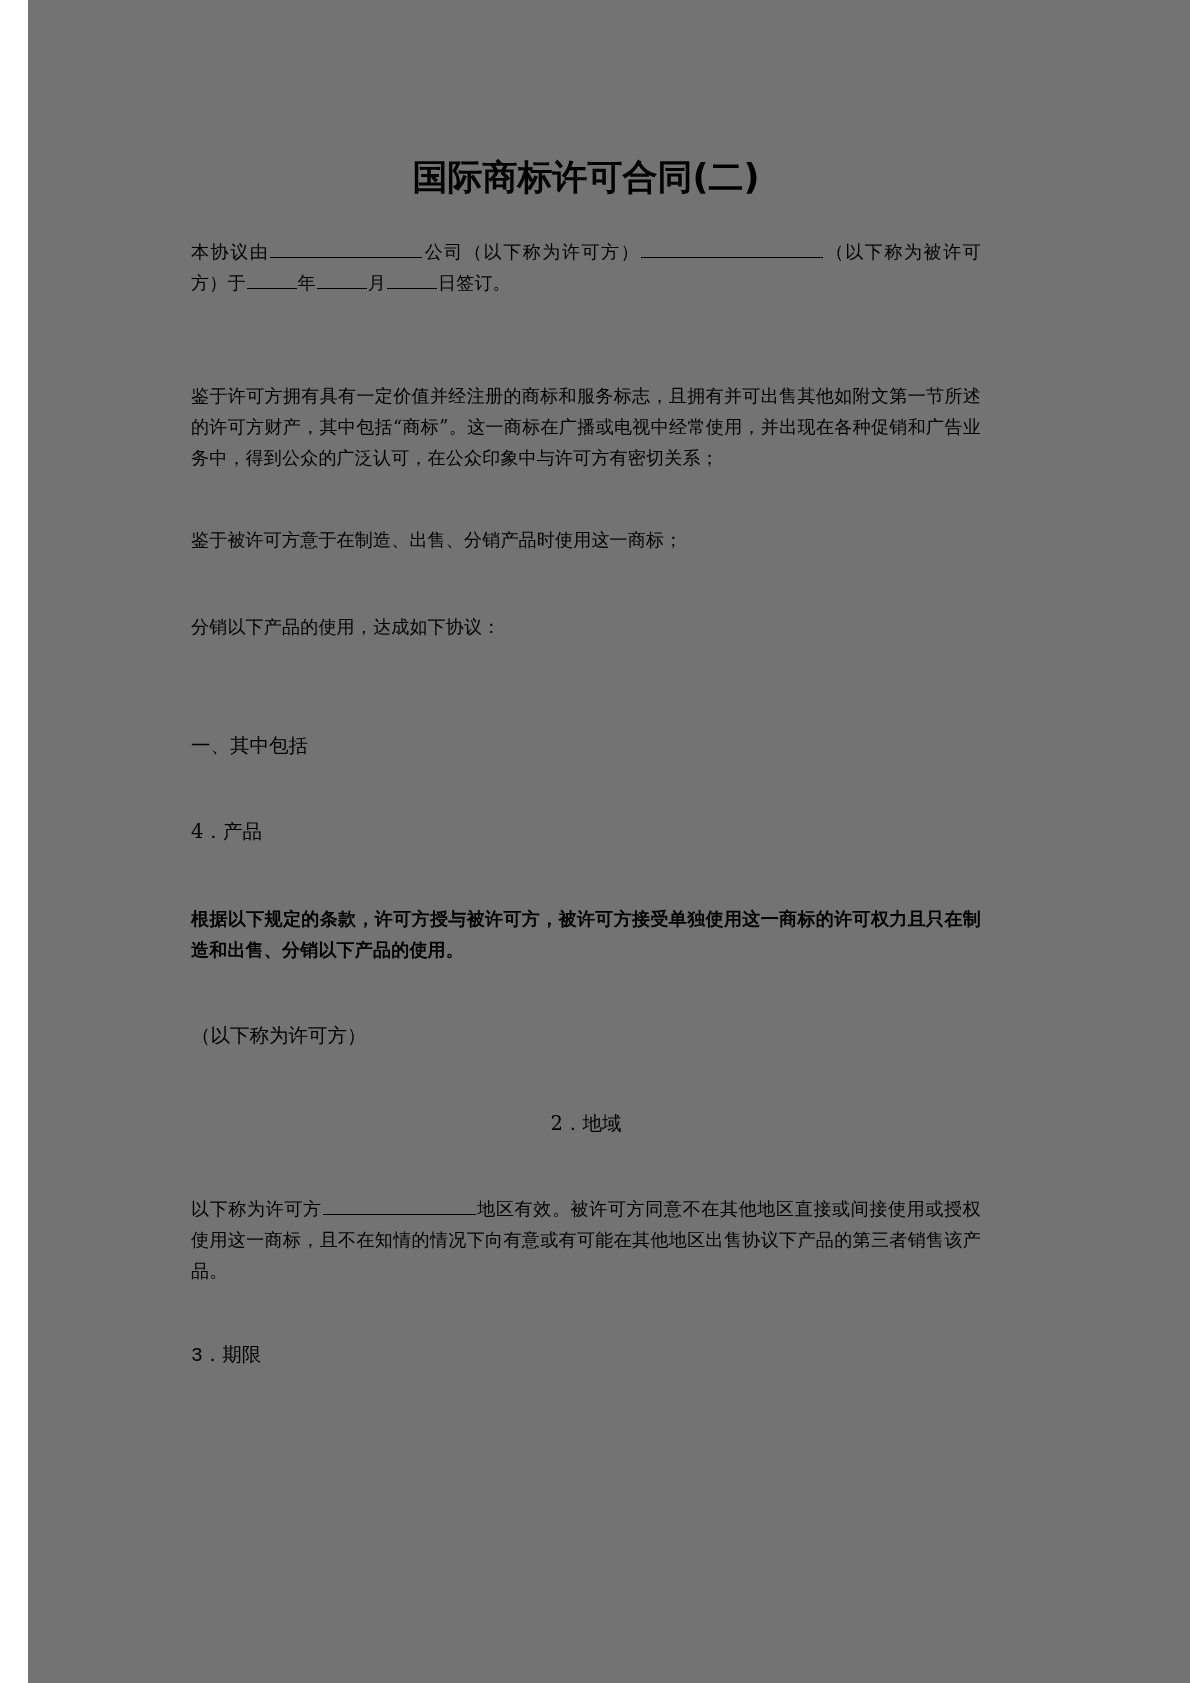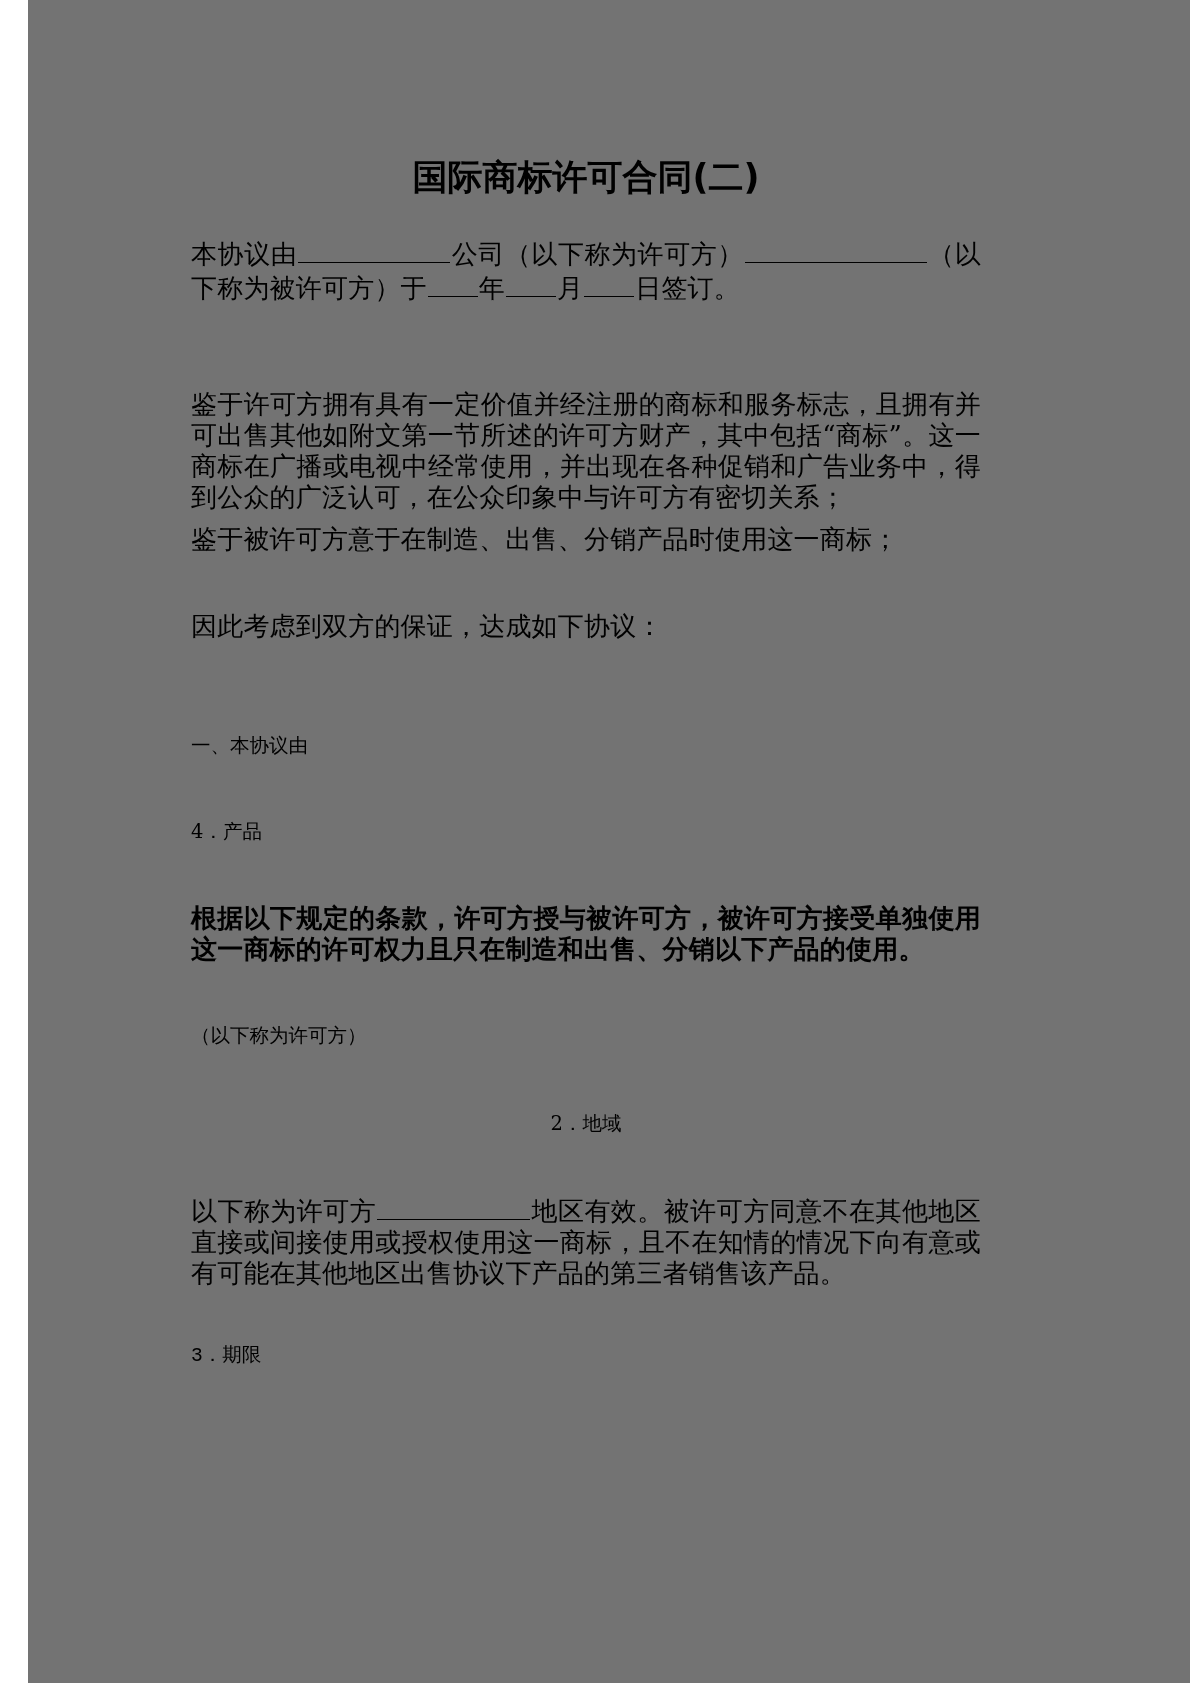--- a/index.html
+++ b/index.html
@@ -44,21 +44,21 @@
     position: absolute;
     top: 155px;
     left: 0;
     width: 790px;
   }
   .para {
     position: absolute;
     left: 0;
     width: 790px;
     margin: 0;
-    font-size: 26px;
+    font-size: 18px;
     line-height: 31px;
     text-align: justify;
     text-justify: inter-ideograph;
     letter-spacing: 0.2px;
   }
   .heading {
     position: absolute;
     left: 0;
     width: 790px;
     margin: 0;
@@ -72,21 +72,21 @@
     vertical-align: baseline;
     height: 1em;
     margin: 0 1px;
   }
   .b-xl { width: 152px; }
   .b-lg { width: 182px; }
   .b-md { width: 153px; }
   .b-sm { width: 50px; }
   
   .p-intro   { top: 236px; }
-  .p-recital1{ top: 389px; }
+  .p-recital1{ top: 380px; }
   .p-recital2{ top: 524px; }
   .p-therefore{ top: 611px; }
   .h-sec1    { top: 730px; }
   .h-item1   { top: 816px; }
   .p-grant   { top: 903px; font-weight: bold; }
   .p-insert  { top: 1020px; }
   .h-item2   { top: 1108px; text-align: center; }
   .p-territory{ top: 1193px; }
   .h-item3   { top: 1341px; font-family: Liberation Mono, monospace; }
 </style>
@@ -97,23 +97,23 @@
   <div class="content">
 
     <h1 class="doc-title">国际商标许可合同(二)</h1>
 
     <p class="para p-intro"><span>本协议由</span><span class="blank b-xl"></span><span>公司（以下称为许可方）</span><span class="blank b-lg"></span><span>（以下称为被许可方）于</span><span class="blank b-sm"></span><span>年</span><span class="blank b-sm"></span><span>月</span><span class="blank b-sm"></span><span>日签订。</span></p>
 
     <p class="para p-recital1">鉴于许可方拥有具有一定价值并经注册的商标和服务标志，且拥有并可出售其他如附文第一节所述的许可方财产，其中包括“商标”。这一商标在广播或电视中经常使用，并出现在各种促销和广告业务中，得到公众的广泛认可，在公众印象中与许可方有密切关系；</p>
 
     <p class="para p-recital2">鉴于被许可方意于在制造、出售、分销产品时使用这一商标；</p>
 
-    <p class="para p-therefore">因此考虑到双方的保证，达成如下协议：</p>
+    <p class="para p-therefore">分销以下产品的使用，达成如下协议：</p>
 
-    <p class="heading h-sec1">一、本协议由</p>
+    <p class="heading h-sec1">一、其中包括</p>
 
     <p class="heading h-item1">4．产品</p>
 
     <p class="para p-grant">根据以下规定的条款，许可方授与被许可方，被许可方接受单独使用这一商标的许可权力且只在制造和出售、分销以下产品的使用。</p>
 
     <p class="heading p-insert">（以下称为许可方）</p>
 
     <p class="heading h-item2">2．地域</p>
 
     <p class="para p-territory"><span>以下称为许可方</span><span class="blank b-md"></span><span>地区有效。被许可方同意不在其他地区直接或间接使用或授权使用这一商标，且不在知情的情况下向有意或有可能在其他地区出售协议下产品的第三者销售该产品。</span></p>

